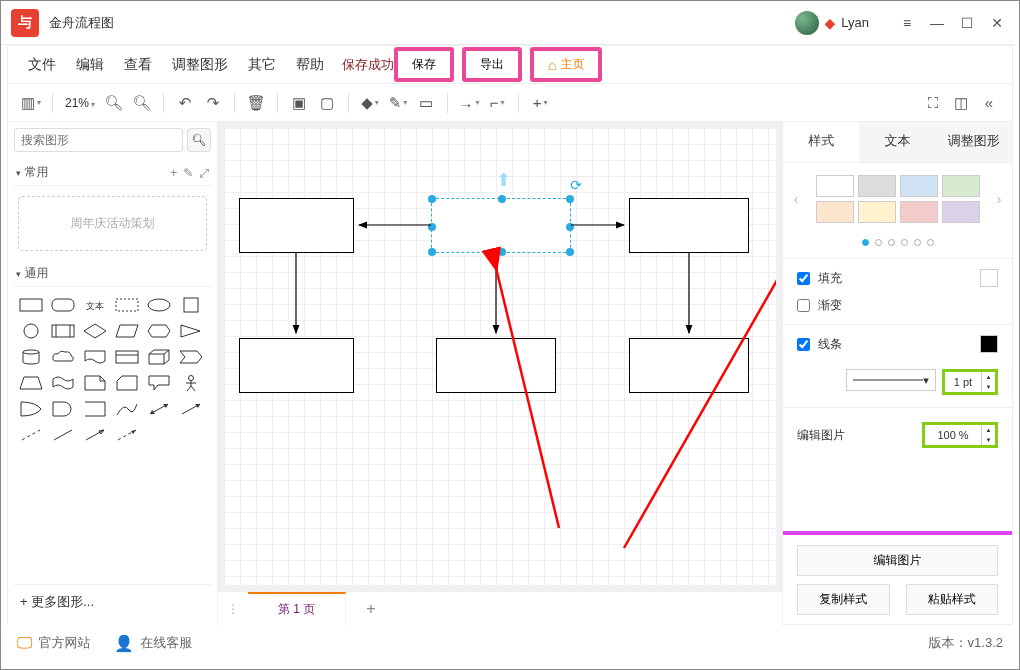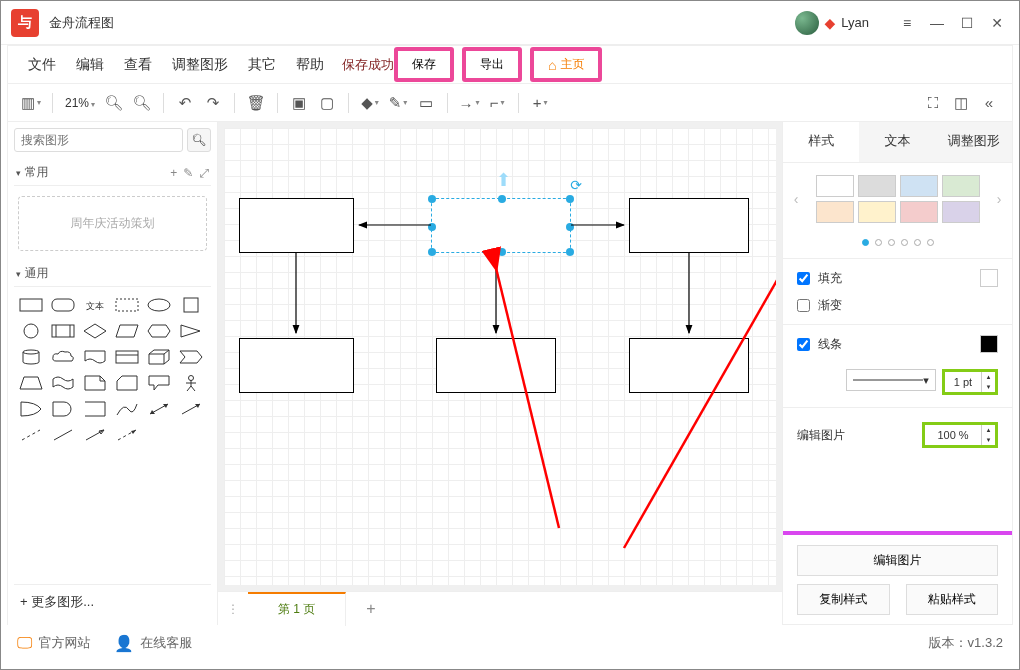--- a/index.html
+++ b/index.html
@@ -59,21 +59,21 @@
 
 .canvas-wrap { flex: 1; display: flex; flex-direction: column; background: #f0f0f0; }
 .canvas { flex: 1; position: relative; background: #fff; margin: 6px; background-image: linear-gradient(#eee 1px, transparent 1px), linear-gradient(90deg, #eee 1px, transparent 1px); background-size: 16px 16px; overflow: hidden; }
 .node { position: absolute; border: 1.5px solid #000; background: #fff; }
 .selected { border: 1.5px dashed #29abe2; }
 .handle { position: absolute; width: 8px; height: 8px; background: #29abe2; border-radius: 50%; }
 
 .tabs-row { height: 34px; display: flex; align-items: center; border-top: 1px solid #eee; background: #fff; }
 .tab-handle { width: 30px; text-align: center; color: #aaa; cursor: pointer; }
 .tab { padding: 0 30px; height: 34px; display: flex; align-items: center; border-right: 1px solid #eee; cursor: pointer; border-top: 2px solid transparent; }
-.tab.active { color: #4d7c0f; border-top: 2px solid #f57c00; }
+.tab.active { color: #701a75; border-top: 2px solid #f57c00; }
 .tab-add { padding: 0 20px; cursor: pointer; color: #888; font-size: 16px; }
 
 
 .right-panel { width: 230px; border-left: 1px solid #eee; display: flex; flex-direction: column; }
 .rp-tabs { display: flex; border-bottom: 1px solid #eee; }
 .rp-tab { flex: 1; text-align: center; padding: 10px 0; cursor: pointer; font-size: 13px; background: #f5f5f5; }
 .rp-tab.active { background: #fff; border-bottom: 2px solid #fff; font-weight: 500; }
 
 .swatch-nav { display: flex; align-items: center; padding: 12px 4px; }
 .nav-arrow { width: 18px; text-align: center; color: #bbb; cursor: pointer; font-size: 14px; }

